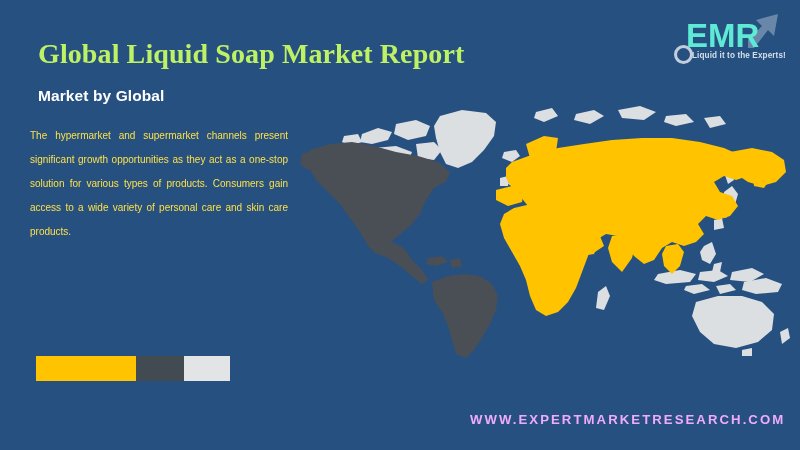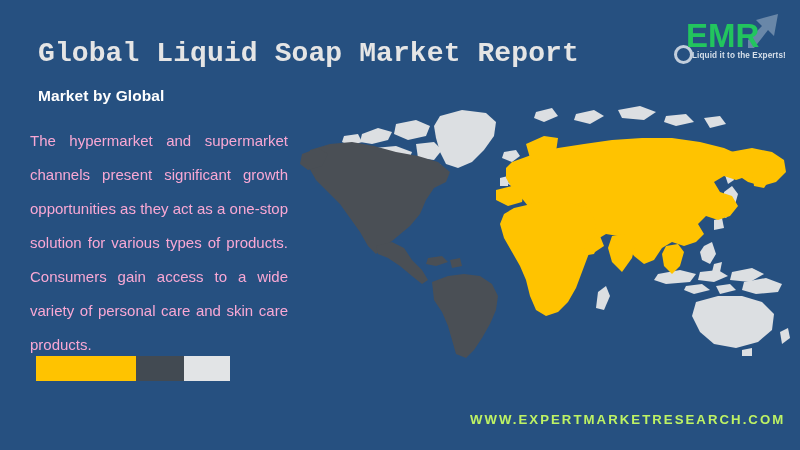--- a/index.html
+++ b/index.html
@@ -47,44 +47,44 @@
     box-sizing: border-box;
     opacity: 0.92;
   }
   #logo-emr {
     position: absolute;
     left: 18px;
     top: 7px;
     font-size: 33px;
     font-weight: bold;
     letter-spacing: 0px;
-    color: #22c55e;
+    color: #5eead4;
     line-height: 33px;
     font-family: "Liberation Sans", sans-serif;
   }
   #logo-tag {
     position: absolute;
     left: 24px;
     top: 39px;
     font-size: 8.2px;
     font-weight: bold;
     color: #d6dfe9;
     letter-spacing: 0.1px;
     white-space: nowrap;
   }
 
   
   #title {
     position: absolute;
     left: 38px;
     top: 38px;
-    font-family: Liberation Mono, monospace;
+    font-family: Liberation Serif, serif;
     font-size: 28px;
     font-weight: bold;
-    color: #e5e5e5;
+    color: #bef264;
     letter-spacing: 0.1px;
     white-space: nowrap;
     text-align: right;
   }
   #subtitle {
     position: absolute;
     left: 38px;
     top: 87px;
     font-size: 15.5px;
     font-weight: bold;
@@ -92,23 +92,23 @@
     letter-spacing: 0.1px;
     white-space: nowrap;
   }
 
   
   #body-text {
     position: absolute;
     left: 30px;
     top: 124px;
     width: 258px;
-    font-size: 15px;
-    line-height: 34px;
-    color: #f9a8d4;
+    font-size: 10px;
+    line-height: 24px;
+    color: #fde047;
     text-align: justify;
     text-justify: inter-word;
   }
 
   
   #legend {
     position: absolute;
     left: 36px;
     top: 356px;
     display: flex;
@@ -121,21 +121,21 @@
   .swatch.light { width: 46px;  background: #E2E4E6; }
 
   
   #footer-url {
     position: absolute;
     left: 470px;
     top: 412px;
     font-size: 13.2px;
     font-weight: bold;
     letter-spacing: 2.05px;
-    color: #bef264;
+    color: #f0abfc;
     white-space: nowrap;
   }
 
   
   #map {
     position: absolute;
     left: 300px;
     top: 96px;
     width: 490px;
     height: 262px;

